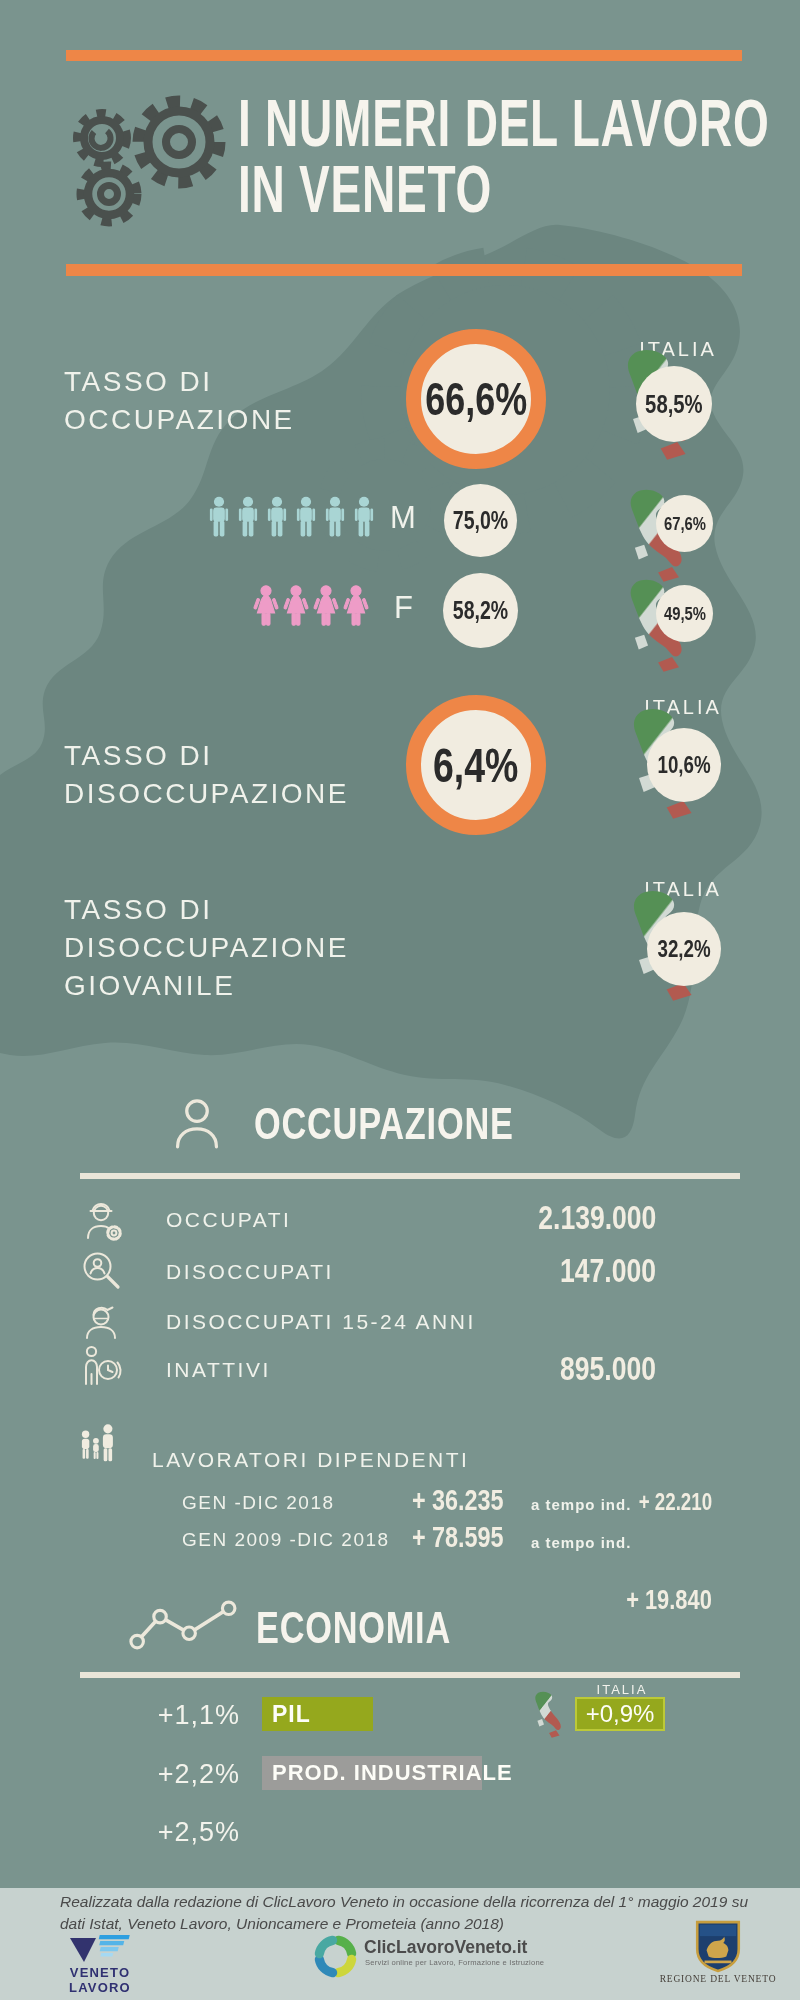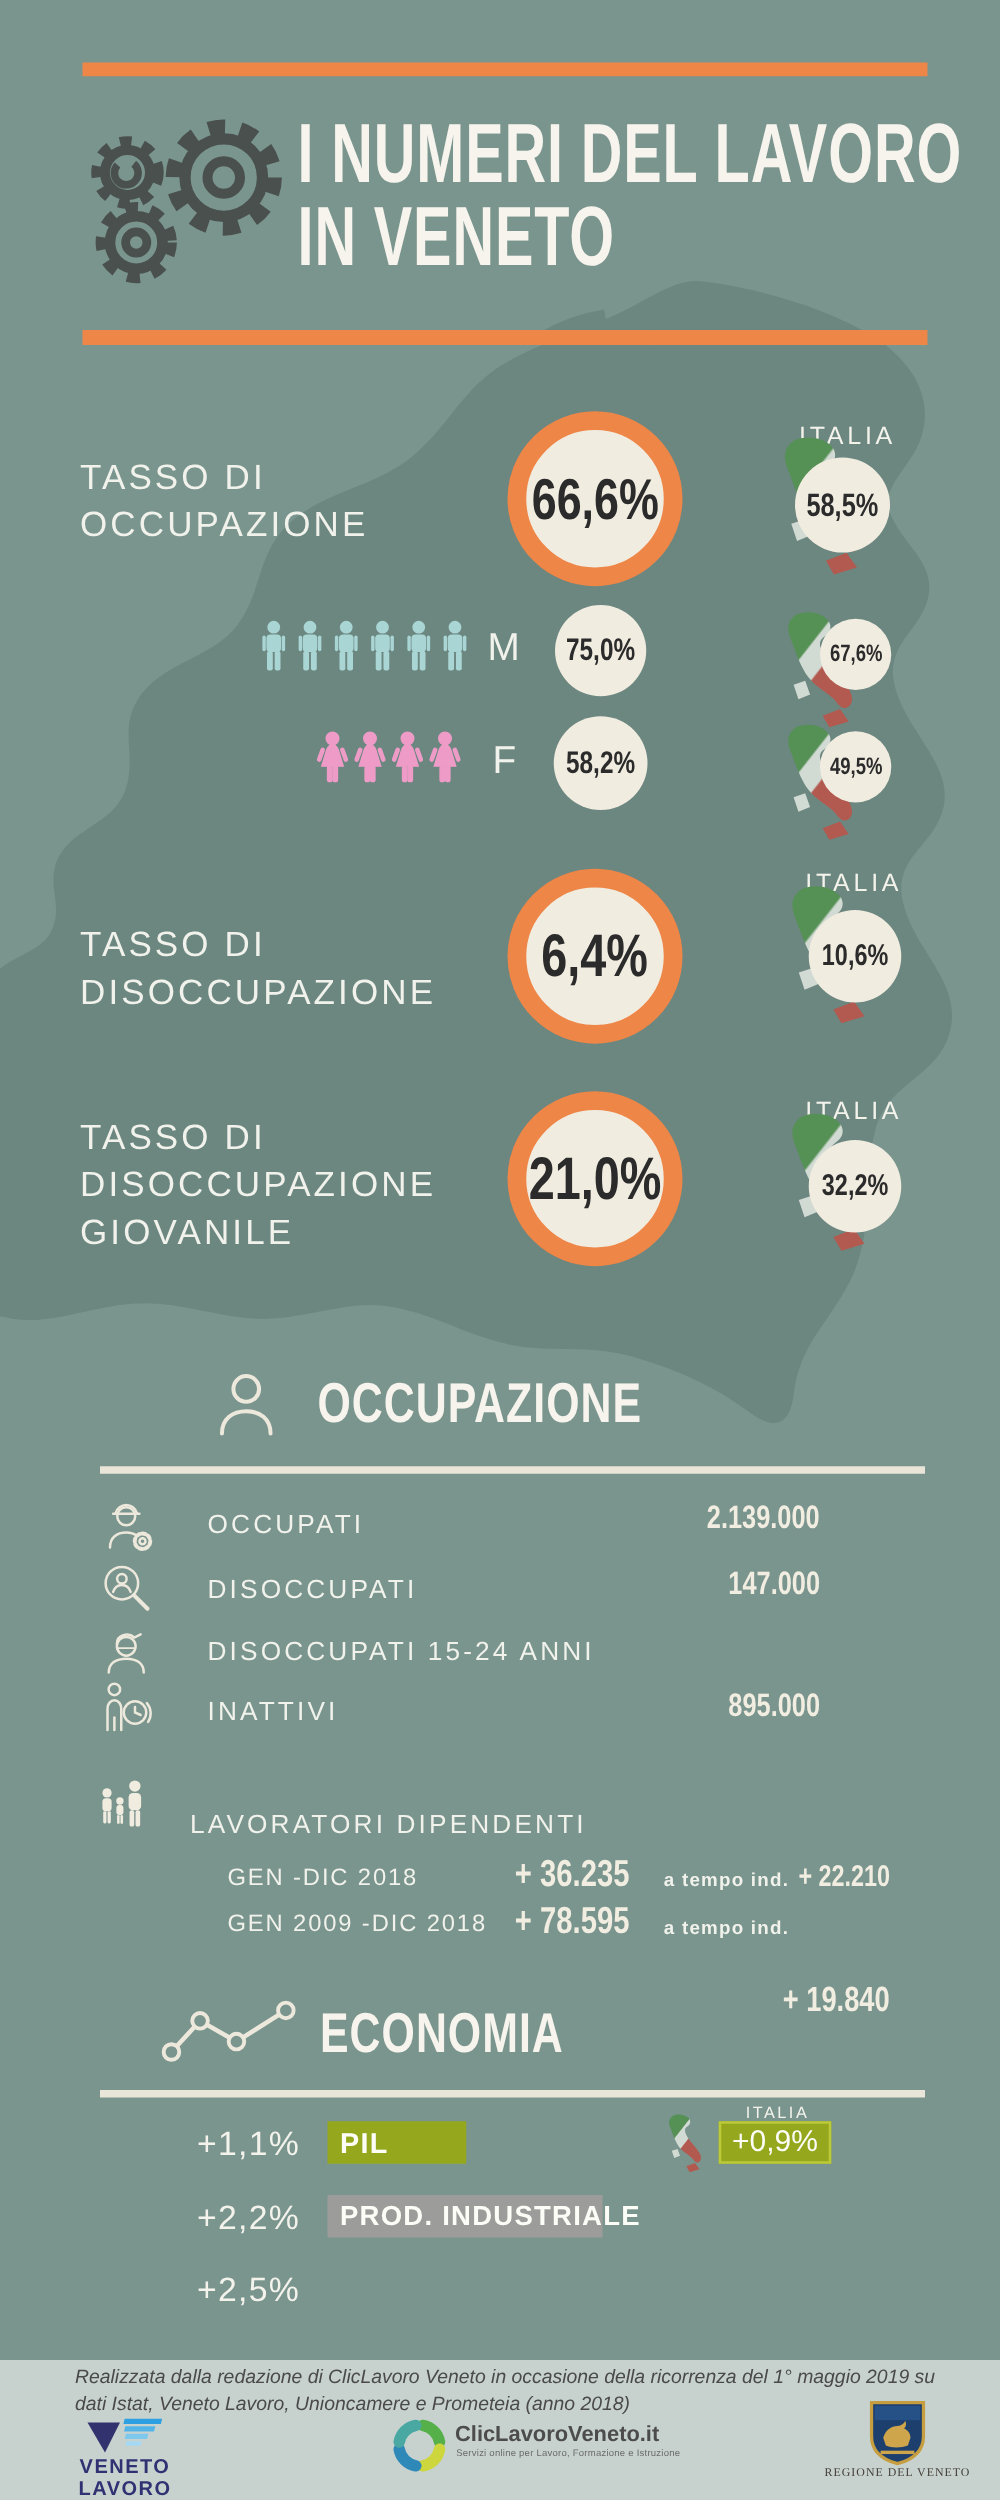--- a/index.html
+++ b/index.html
@@ -14,34 +14,34 @@
   .lbl{position:absolute;font-size:28px;letter-spacing:2.5px;color:#f0f2eb;white-space:nowrap;}
   .rowlbl{position:absolute;font-size:21px;letter-spacing:2.5px;color:#f0f2eb;white-space:nowrap;}
   .it-lbl{position:absolute;font-size:20px;letter-spacing:3px;color:#f3f3ec;text-align:center;}
   .circle{position:absolute;border-radius:50%;background:#f1ece0;display:flex;align-items:center;
           justify-content:center;color:#2b2b2b;}
   .ring{position:absolute;border-radius:50%;border:15px solid #ee8647;background:#f1ece0;
         box-sizing:border-box;display:flex;align-items:center;justify-content:center;color:#2b2b2b;}
   .n{font-weight:700;white-space:nowrap;}
   .sx{display:inline-block;transform:scaleX(.78);transform-origin:50% 50%;}
   .sxr{display:inline-block;transform:scaleX(.78);transform-origin:100% 50%;}
-  .val{position:absolute;text-align:right;font-size:26px;color:#f1ede1;}
+  .val{position:absolute;text-align:right;font-size:34px;color:#f1ede1;}
   .divider{position:absolute;background:#e9e5d8;height:6px;}
   .iconrow{position:absolute;display:flex;align-items:flex-end;}
   .period{position:absolute;font-size:19px;letter-spacing:1.5px;color:#f0f2eb;white-space:nowrap;}
   .note{position:absolute;font-size:15px;font-weight:700;letter-spacing:1px;color:#f0f2eb;}
   .ecoval{position:absolute;text-align:right;font-size:27px;color:#f3f3ec;letter-spacing:1px;}
   .ecobar{position:absolute;height:34px;display:flex;align-items:center;}
   .ecobar span{font-size:23px;font-weight:700;color:#fdfdf7;letter-spacing:1px;padding-left:10px;white-space:nowrap;}
   .itbox{position:absolute;width:90px;height:34px;box-sizing:border-box;border:2px solid #bcc938;
          display:flex;align-items:center;justify-content:center;font-size:24px;color:#fdfdf7;}
   .footer-band{position:absolute;left:0;top:1888px;width:800px;height:112px;background:#c7d2cf;}
   .credit{position:absolute;left:60px;top:1891px;width:714px;font-size:15.5px;font-style:italic;
           color:#4a4a4a;line-height:21.5px;}
-  .vl-text{position:absolute;left:40px;top:1965px;width:120px;text-align:center;font-size:16px;
+  .vl-text{position:absolute;left:40px;top:1965px;width:120px;text-align:center;font-size:13px;
            font-weight:700;letter-spacing:1.2px;color:#303172;}
   .cl-title{position:absolute;left:364px;top:1937px;font-size:17.5px;font-weight:700;color:#4c4c4c;}
   .cl-sub{position:absolute;left:365px;top:1958px;font-size:7.6px;color:#6b6b6b;letter-spacing:.2px;}
   .crest-text{position:absolute;left:656px;top:1974px;width:124px;text-align:center;font-size:9.5px;
               font-family:"Liberation Serif",serif;color:#46403a;letter-spacing:.8px;}
 </style>
 </head>
 <body>
 
 <svg width="0" height="0" style="position:absolute" aria-hidden="true">
@@ -251,23 +251,20 @@
   <svg class="abs" style="left:626px;top:708px" width="74" height="118">
       <use href="#italy-map"></use>
     </svg>
   <div class="circle" style="left:647px;top:728px;width:74px;height:74px">
     <span class="n sx" style="font-size:24px">10,6%</span>
   </div>
 
   <div class="lbl" style="left:64px;top:894px">TASSO DI</div>
   <div class="lbl" style="left:64px;top:932px">DISOCCUPAZIONE</div>
   <div class="lbl" style="left:64px;top:970px">GIOVANILE</div>
-  <div class="ring" style="left:406px;top:873px;width:140px;height:140px">
-    <span class="n sx" style="font-size:48px">21,0%</span>
-  </div>
   <div class="it-lbl" style="left:613px;top:878px;width:140px">ITALIA</div>
   <svg class="abs" style="left:626px;top:890px" width="74" height="118">
       <use href="#italy-map"></use>
     </svg>
   <div class="circle" style="left:647px;top:912px;width:74px;height:74px">
     <span class="n sx" style="font-size:24px">32,2%</span>
   </div>
 
   <svg class="abs" style="left:170px;top:1094px" width="54" height="58" stroke="#ece8db">
       <use href="#person-outline"></use>

